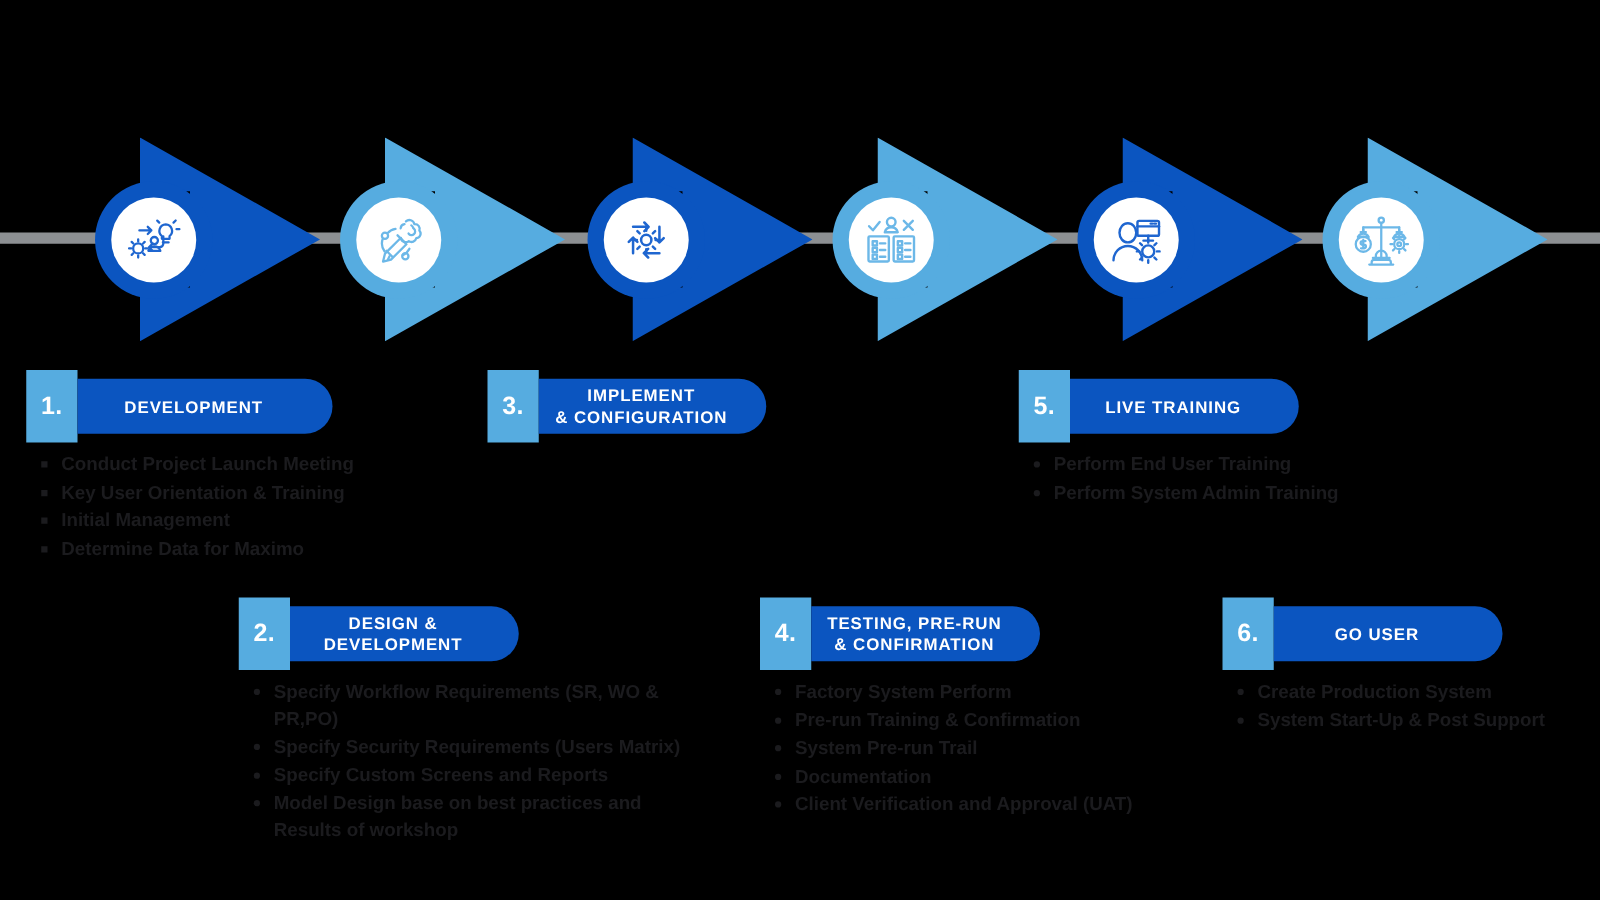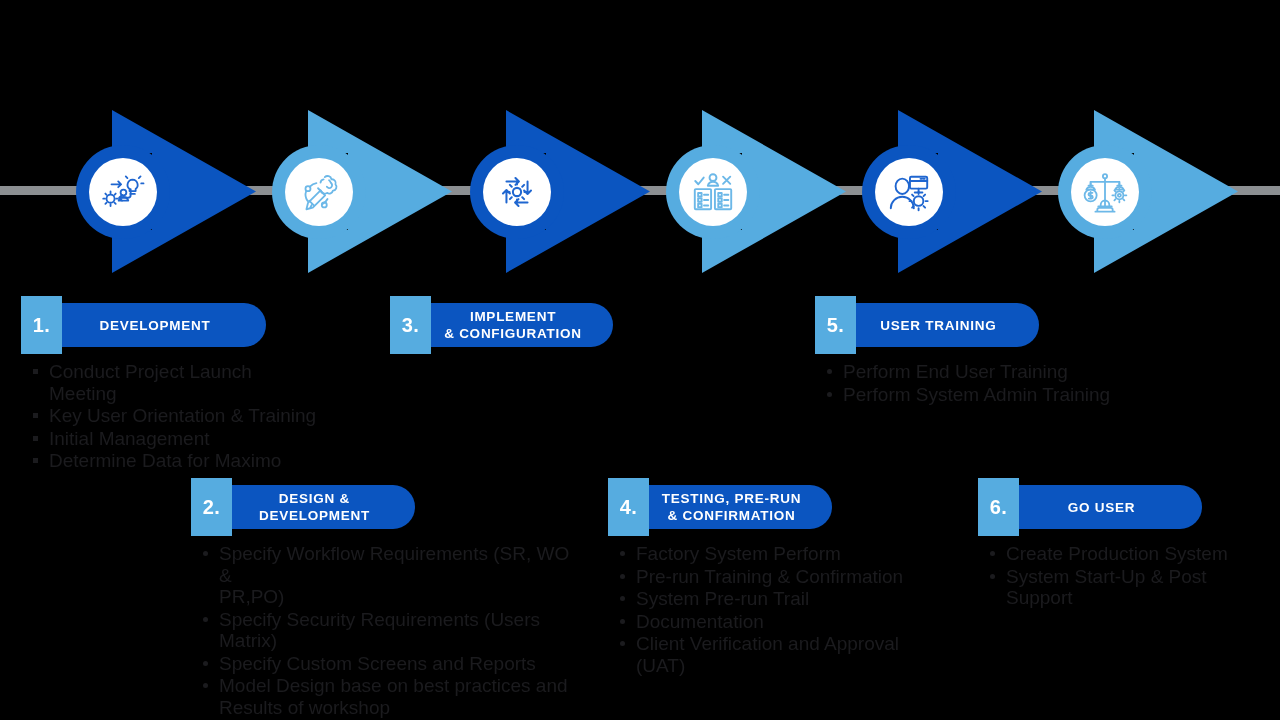--- a/index.html
+++ b/index.html
@@ -118,25 +118,26 @@
   }
 
   ul.bullets {
     list-style: none;
     margin: 14px 0 0 0;
     padding: 0 0 0 10px;
   }
   ul.bullets li {
     position: relative;
     color: #1b1b1e;
-    font-size: 19px;
+    font-size: 15px;
     line-height: 21.5px;
     padding-left: 18px;
     margin: 0 0 1px 0;
     white-space: pre-line;
+    font-weight: bold;
   }
   ul.bullets li::before {
     content: "";
     position: absolute;
     left: 2px;
     top: 8px;
     width: 5px;
     height: 5px;
     background: #1b1b1e;
   }
@@ -298,21 +299,21 @@
         <span>IMPLEMENT
 &amp; CONFIGURATION</span>
       </div>
     </div>
   </div>
 
   <div class="card" style="left:815px; top:303px; width:330px">
     <div class="badge">
       <div class="num">5.</div>
       <div class="pill" style="width:183px">
-        <span>USER TRAINING</span>
+        <span>LIVE TRAINING</span>
       </div>
     </div>
     <ul class="bullets round">
       <li>Perform End User Training</li>
       <li>Perform System Admin Training</li>
     </ul>
   </div>
 
   <div class="card" style="left:191px; top:485px; width:380px">
     <div class="badge">

